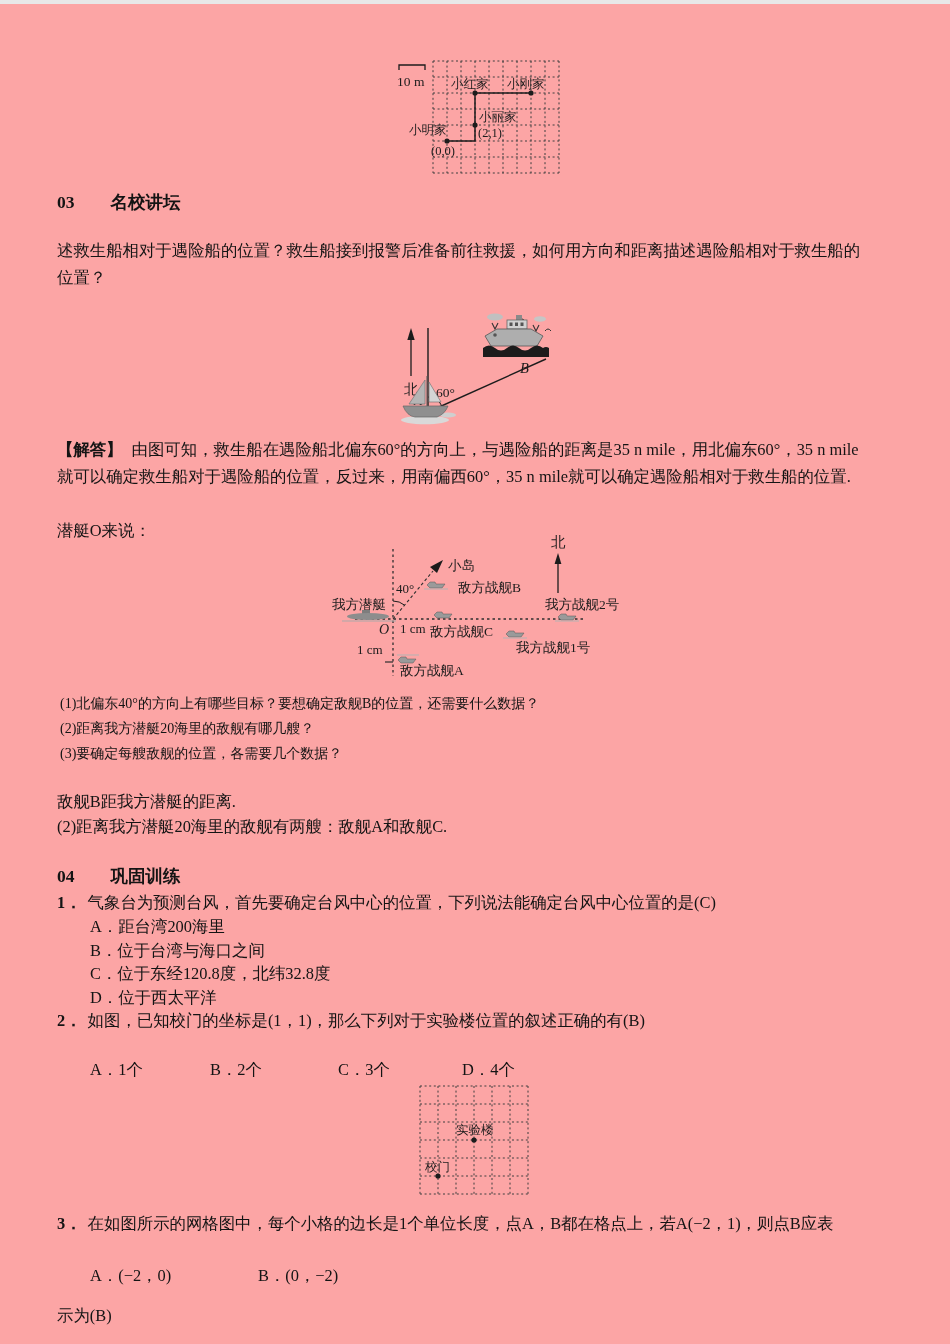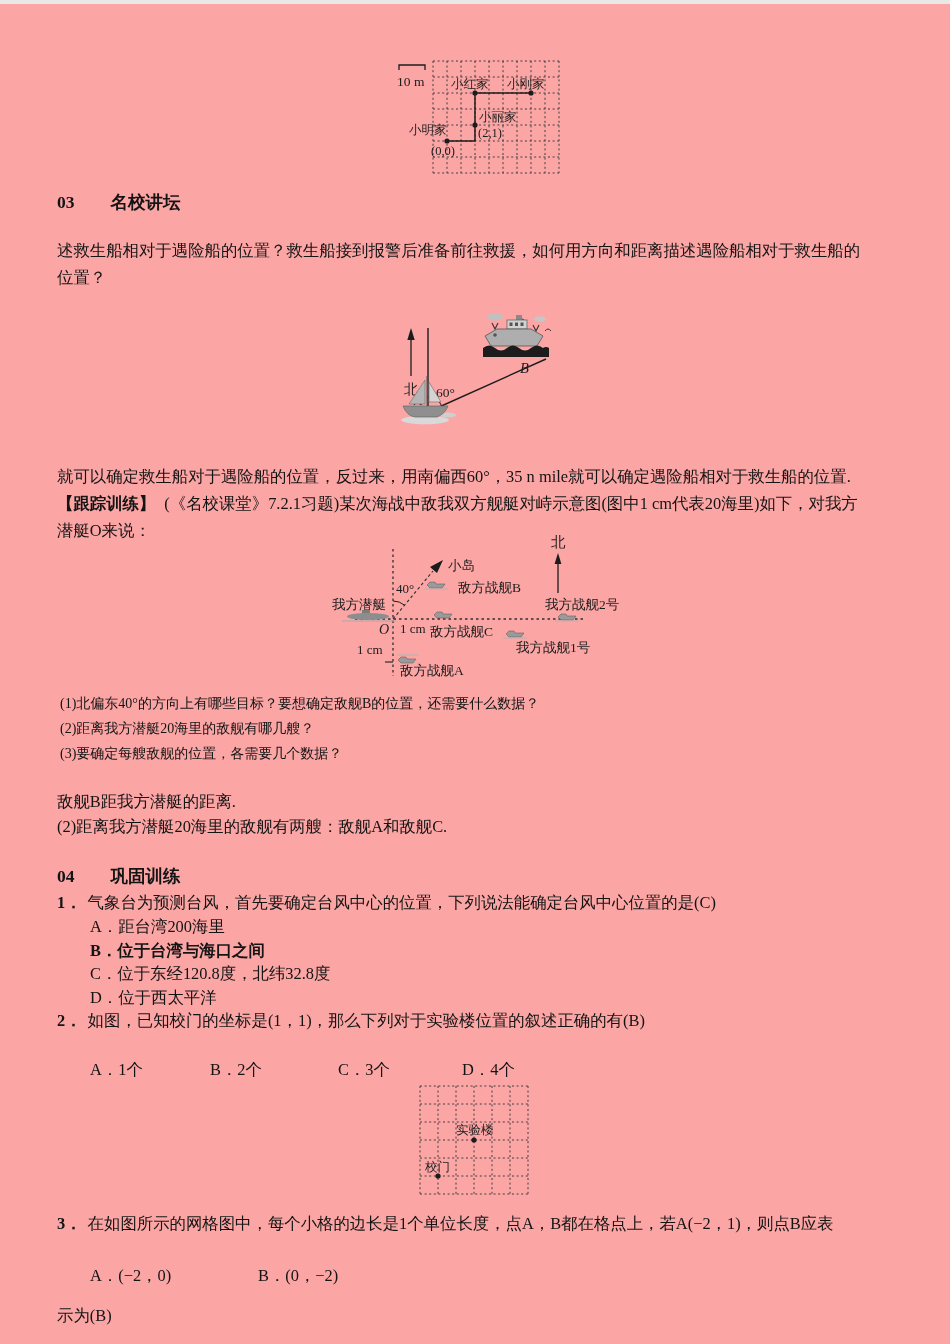--- a/index.html
+++ b/index.html
@@ -100,24 +100,24 @@
     <g transform="translate(6,74)">
       <ellipse cx="24" cy="44" rx="24" ry="4.2" fill="#d9d9d9"></ellipse>
       <ellipse cx="47" cy="39" rx="8" ry="2.6" fill="#cfcfcf"></ellipse>
       <line x1="26" y1="0" x2="26" y2="30" stroke="#555" stroke-width="1"></line>
       <polygon points="24,4 24,28 8,28" fill="#b5b5b5" stroke="#777" stroke-width="0.7"></polygon>
       <polygon points="28,6 28,26 40,26" fill="#d4d4d4" stroke="#777" stroke-width="0.7"></polygon>
       <path d="M2 30 Q6 40 14 41 H36 Q44 38 47 30 Z" fill="#8f8f8f" stroke="#666" stroke-width="0.7"></path>
     </g>
   </svg>
 
+  <div class="line" style="left:57px; top:436px;">
+    <b class="lbl">【解答】</b><span>由图可知，救生船在遇险船北偏东60°的方向上，与遇险船的距离是35 n mile，用北偏东60°，35 n mile</span>
+  </div>
   <div class="line" style="left:57px; top:463px;">就可以确定救生船对于遇险船的位置，反过来，用南偏西60°，35 n mile就可以确定遇险船相对于救生船的位置.</div>
-  <div class="line" style="left:57px; top:490px;">
-    <b class="lbl">【跟踪训练】</b><span>(《名校课堂》7.2.1习题)某次海战中敌我双方舰艇对峙示意图(图中1 cm代表20海里)如下，对我方</span>
-  </div>
   <div class="line" style="left:57px; top:517px;">潜艇O来说：</div>
 
   <svg style="left:330px; top:525px;" width="460" height="162" viewBox="0 0 460 162">
 
     <text x="221" y="18" font-size="14.5">北</text>
     <line x1="228" y1="64" x2="228" y2="33" stroke="#1c1c1c" stroke-width="1.3"></line>
     <polygon points="228,24 224.6,35 231.4,35" fill="#1c1c1c"></polygon>
 
     <line x1="63" y1="20" x2="63" y2="147" stroke="#2e2e2e" stroke-width="1.3" stroke-dasharray="2.5,3"></line>
     <line x1="25" y1="90" x2="256" y2="90" stroke="#2e2e2e" stroke-width="1.3" stroke-dasharray="2.5,3"></line>
@@ -179,21 +179,21 @@
   <div class="line" style="left:57px; top:813px;">(2)距离我方潜艇20海里的敌舰有两艘：敌舰A和敌舰C.</div>
 
   <div class="sec" style="left:57px; top:860px;">
     <span class="sec-num">04</span><span>巩固训练</span>
   </div>
 
   <div class="line" style="left:57px; top:889px;">
     <b class="num">1．</b><span>气象台为预测台风，首先要确定台风中心的位置，下列说法能确定台风中心位置的是(C)</span>
   </div>
   <div class="line" style="left:90px; top:913px;">A．距台湾200海里</div>
-  <div class="line" style="left:90px; top:937px;font-weight:bold;">B．位于台湾与海口之间</div>
+  <div class="line" style="left:90px; top:937px;">B．位于台湾与海口之间</div>
   <div class="line" style="left:90px; top:960px;">C．位于东经120.8度，北纬32.8度</div>
   <div class="line" style="left:90px; top:984px;">D．位于西太平洋</div>
 
   <div class="line" style="left:57px; top:1007px;">
     <b class="num">2．</b><span>如图，已知校门的坐标是(1，1)，那么下列对于实验楼位置的叙述正确的有(B)</span>
   </div>
   <div class="opt" style="left:90px;  top:1055px;">A．1个</div>
   <div class="opt" style="left:210px; top:1055px;">B．2个</div>
   <div class="opt" style="left:338px; top:1055px;">C．3个</div>
   <div class="opt" style="left:462px; top:1055px;">D．4个</div>

